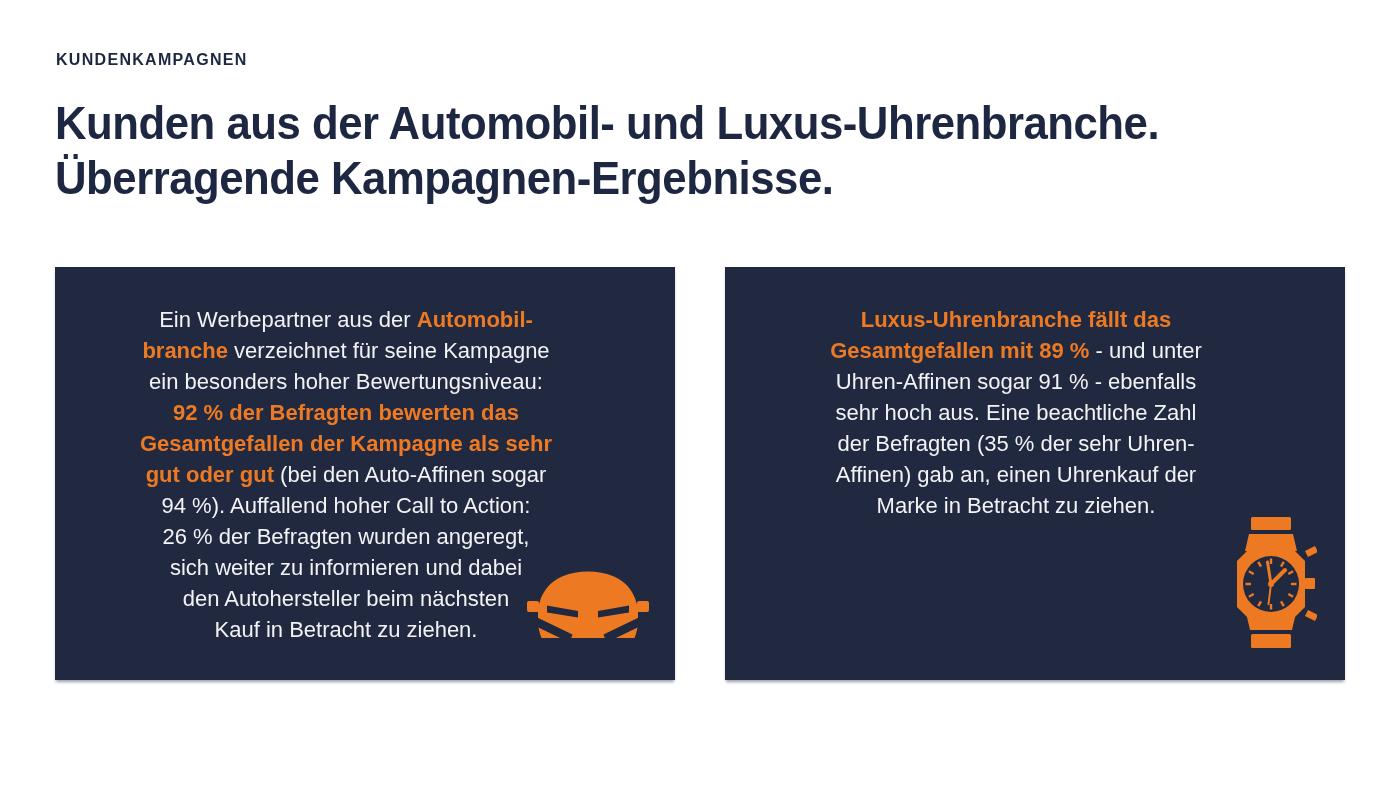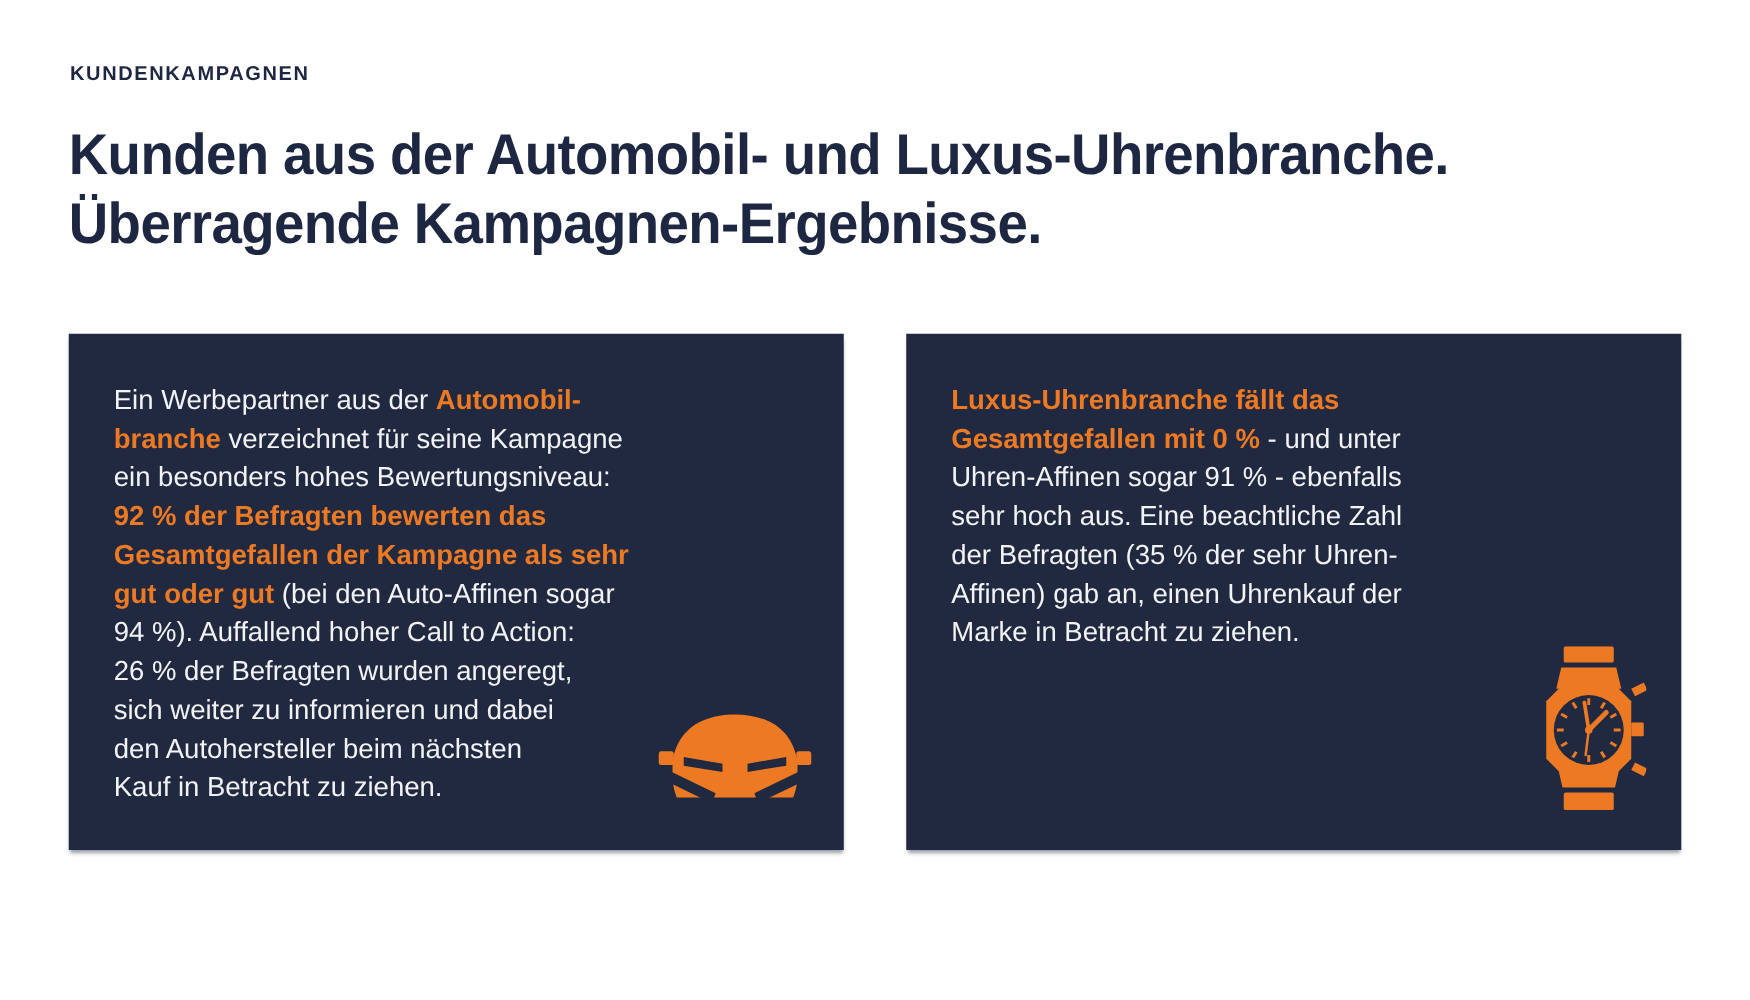--- a/index.html
+++ b/index.html
@@ -29,20 +29,21 @@
     position:absolute;top:267px;width:620px;height:413px;
     background:var(--navy);
     box-shadow:0 3px 3px -1px rgba(33,41,64,0.45);
   }
   .card-left{left:55px;}
   .card-right{left:725px;}
   .card-text{
     position:absolute;left:36px;top:37px;width:510px;margin:0;
     font-size:22px;line-height:31px;color:var(--text-light);
     white-space:pre-line;
+    text-align:center;
   }
   .hl{color:var(--orange);font-weight:bold;}
   .icon{position:absolute;display:block;}
   .car-icon-box{right:25px;bottom:36px;width:124px;height:82px;}
   .watch-icon-box{right:28px;bottom:29px;width:92px;height:134px;}
   .icon svg{display:block;width:100%;height:100%;}
 </style>
 </head>
 <body>
 
@@ -51,21 +52,21 @@
   <div class="eyebrow">KUNDENKAMPAGNEN</div>
 
   <h1 class="title">
     <span>Kunden aus der Automobil- und Luxus-Uhrenbranche.</span>
     <span>Überragende Kampagnen-Ergebnisse.</span>
   </h1>
 
   <section class="card card-left">
     <p class="card-text"><span>Ein Werbepartner aus der </span><span class="hl">Automobil-
 branche</span><span> verzeichnet für seine Kampagne
-ein besonders hohes Bewertungsniveau:
+ein besonders hoher Bewertungsniveau:
 </span><span class="hl">92 % der Befragten bewerten das
 Gesamtgefallen der Kampagne als sehr
 gut oder gut</span><span> (bei den Auto-Affinen sogar
 94 %). Auffallend hoher Call to Action:
 26 % der Befragten wurden angeregt,
 sich weiter zu informieren und dabei
 den Autohersteller beim nächsten
 Kauf in Betracht zu ziehen.</span></p>
     <span class="icon car-icon-box">
       <svg viewBox="0 0 124 82" xmlns="http://www.w3.org/2000/svg">
@@ -79,21 +80,21 @@
           <path d="M103 43.5 L72 49 L72 55.5 L103 50.5 Z"></path>
           <path d="M4 52 L46.5 72.5 L43.5 80.5 L1 60 Z"></path>
           <path d="M120 52 L77.5 72.5 L80.5 80.5 L123 60 Z"></path>
         </g>
       </svg>
     </span>
   </section>
 
   <section class="card card-right">
     <p class="card-text"><span class="hl">Luxus-Uhrenbranche fällt das
-Gesamtgefallen mit 0 %</span><span> - und unter
+Gesamtgefallen mit 89 %</span><span> - und unter
 Uhren-Affinen sogar 91 % - ebenfalls
 sehr hoch aus. Eine beachtliche Zahl
 der Befragten (35 % der sehr Uhren-
 Affinen) gab an, einen Uhrenkauf der
 Marke in Betracht zu ziehen.</span></p>
     <span class="icon watch-icon-box">
       <svg viewBox="0 0 92 134" xmlns="http://www.w3.org/2000/svg">
         <g fill="var(--orange)">
           <rect x="26" y="0" width="40" height="13" rx="1.5"></rect>
           <path d="M24 17 L68 17 L72 34 L20 34 Z"></path>

